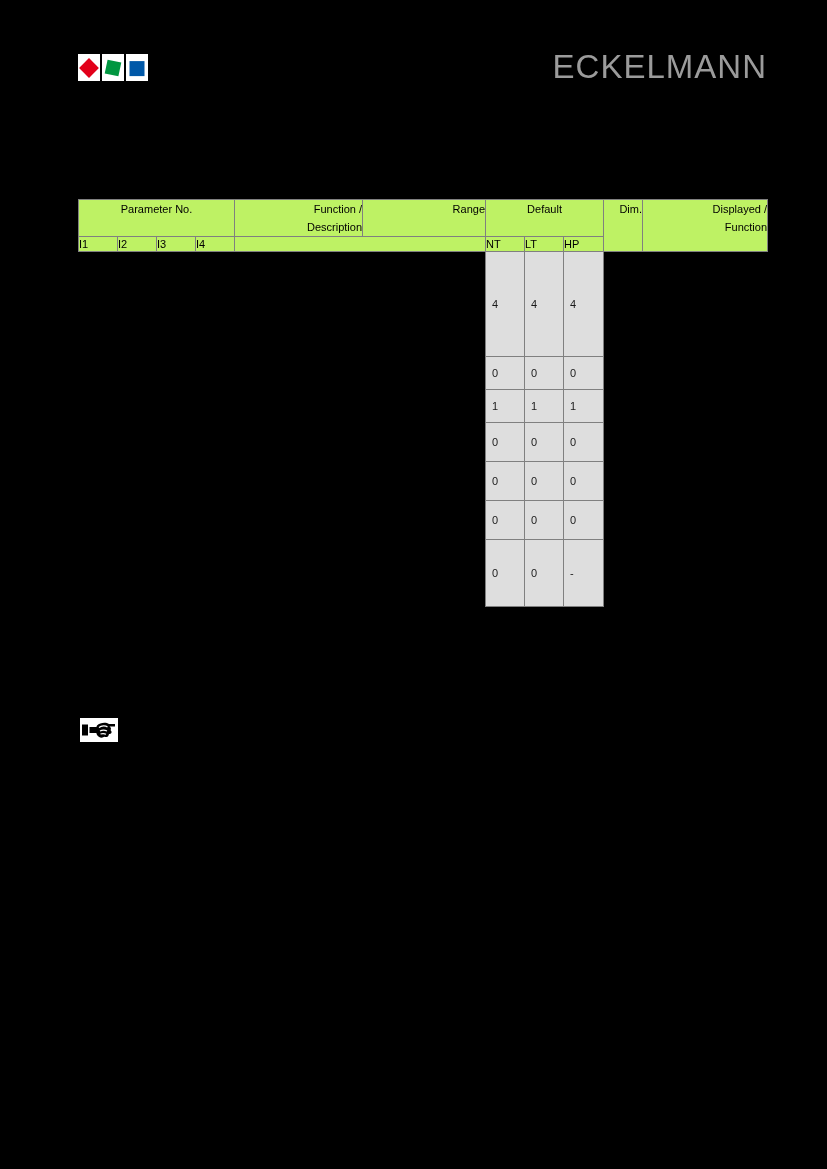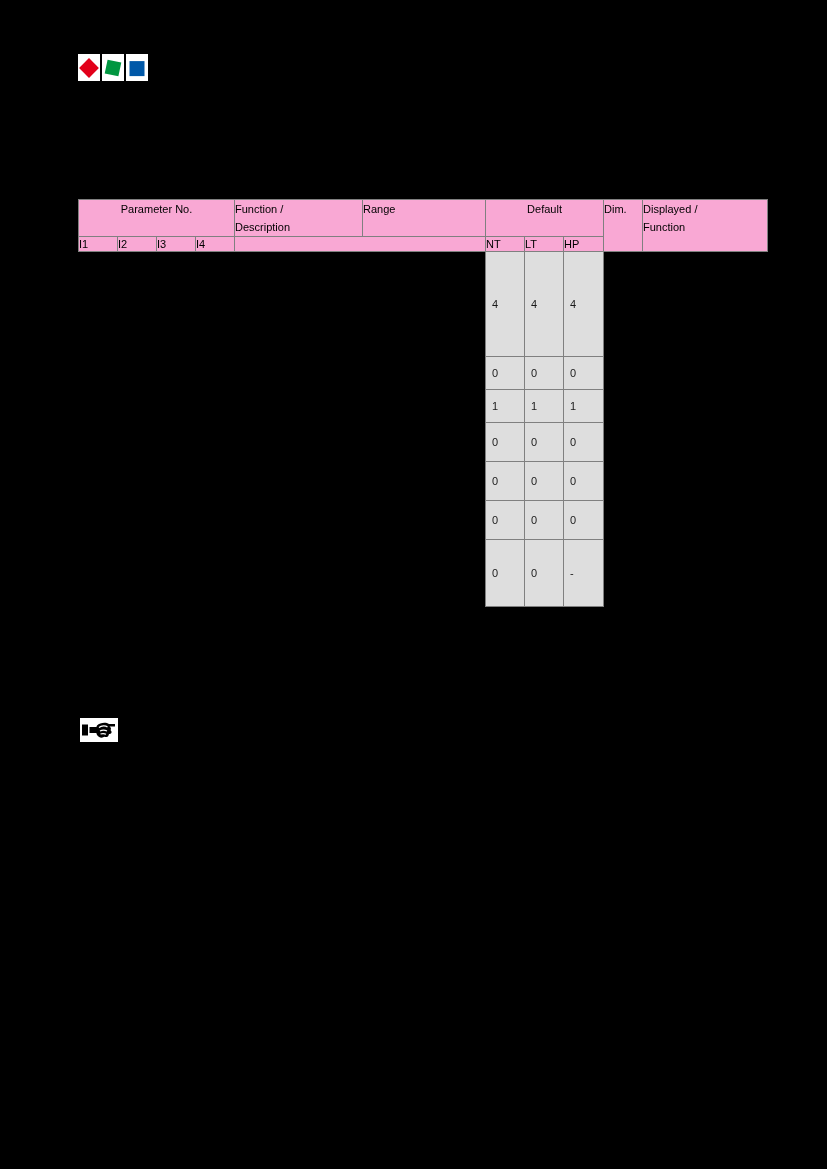--- a/index.html
+++ b/index.html
@@ -85,28 +85,28 @@
     width: 689px;
     border-collapse: collapse;
     table-layout: fixed;
     font-size: 11px;
   }
   .param-table th,
   .param-table td {
     border: 1px solid #808080;
     padding: 0;
     vertical-align: top;
-    background: #f9a8d4;
+    background: #bef264;
     color: #000000;
     font-weight: normal;
   }
   .hdr-cell {
     background: #dedede;
     padding: 9px 6px 6px 6px;
-    text-align: left;
+    text-align: right;
     font-weight: bold;
     line-height: 18px;
   }
   .hdr-center {
     text-align: center;
   }
   .sub-hdr {
     text-align: left;
     font-weight: bold;
     padding: 5px 2px;
@@ -165,20 +165,21 @@
       <div class="logo-shape red"></div>
     </div>
     <div class="logo-tile">
       <div class="logo-shape green"></div>
     </div>
     <div class="logo-tile">
       <div class="logo-shape blue"></div>
     </div>
   </div>
 
+  <div class="wordmark">ECKELMANN</div>
 
   <table class="param-table">
     <colgroup>
       <col style="width:39px">
         <col style="width:39px">
         <col style="width:39px">
         <col style="width:39px">
       <col style="width:128px">
         <col style="width:123px">
       <col style="width:39px">

